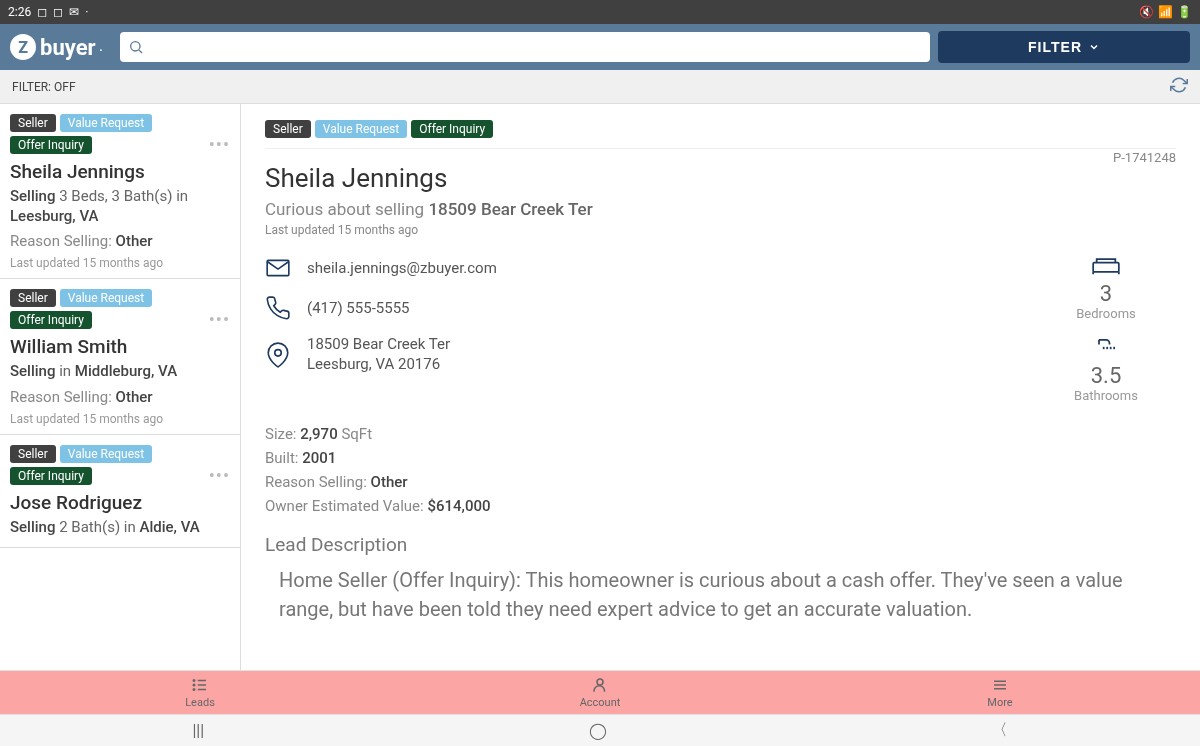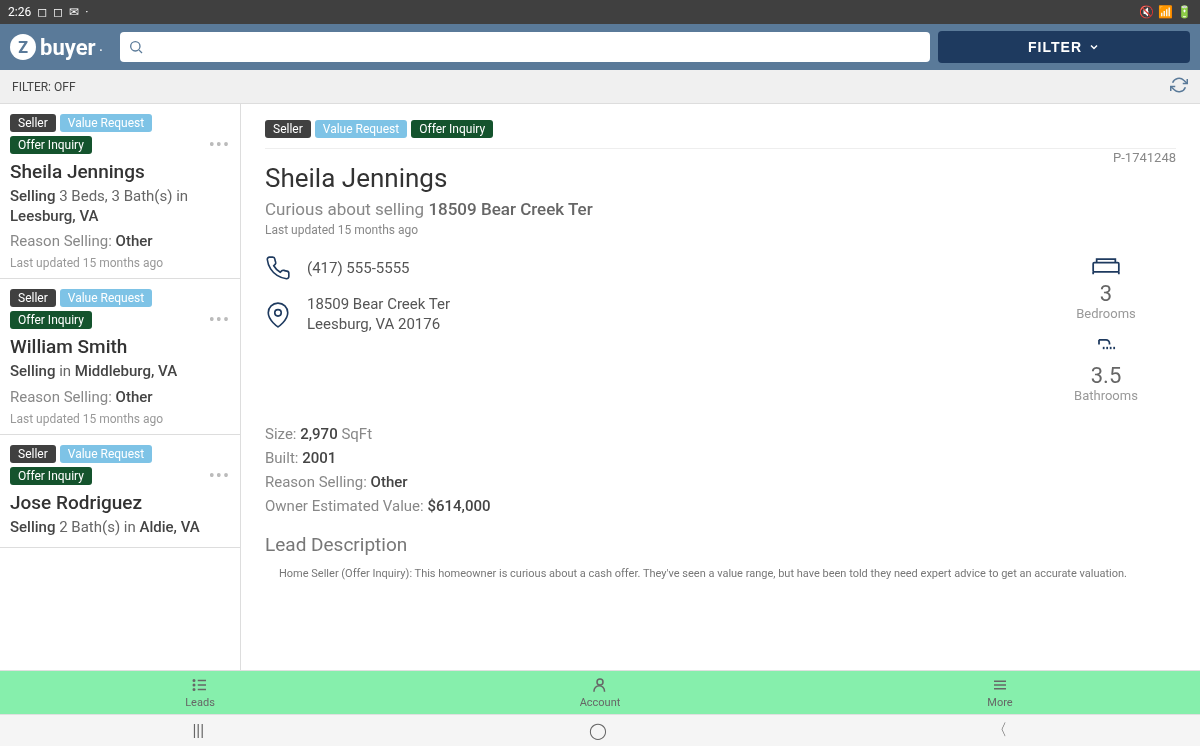--- a/index.html
+++ b/index.html
@@ -185,26 +185,26 @@
   color: #888;
 }
 .stats-right .stat { margin-bottom: 16px; }
 .stats-right svg { color: #1e3a5f; width:28px; height:22px; }
 .stats-right .num { font-size: 22px; color: #666; font-weight:400; }
 .stats-right .lbl { font-size: 13px; color: #999; }
 .props { margin-top: 6px; }
 .props .prow { font-size: 15px; color: #888; margin-bottom: 6px; }
 .props .prow b { color: #444; font-weight:500; }
 .section-title { font-size: 19px; color: #777; margin: 18px 0 10px 0; font-weight:400; }
-.lead-desc { font-size: 11px; color: #777; line-height: 1.45; padding-left: 14px; }
+.lead-desc { font-size: 20px; color: #777; line-height: 1.45; padding-left: 14px; }
 .bottom-tabs {
   height: 44px;
   border-top: 1px solid #e0e0e0;
   display: flex;
-  background: #86efac;
+  background: #fca5a5;
 }
 .bottom-tabs .tab {
   flex: 1;
   display: flex;
   flex-direction: column;
   align-items: center;
   justify-content: center;
   font-size: 11px;
   color: #666;
   gap: 2px;
@@ -343,20 +343,27 @@
     <hr>
     <h1>Sheila Jennings</h1>
     <div class="subtitle">
       <span>Curious about selling</span>
       <b>18509 Bear Creek Ter</b>
     </div>
     <div class="updated-detail">Last updated 15 months ago</div>
 
     <div class="contact-block">
       <div class="contact-left">
+        <div class="contact-row">
+          <svg viewBox="0 0 24 24" fill="none" stroke="currentColor" stroke-width="1.5">
+              <rect x="2" y="5" width="20" height="14" rx="1"></rect>
+              <polyline points="2,6 12,13 22,6"></polyline>
+            </svg>
+          <span>sheila.jennings@zbuyer.com</span>
+        </div>
         <div class="contact-row">
           <svg viewBox="0 0 24 24" fill="none" stroke="currentColor" stroke-width="1.5">
               <path d="M22 16.92v3a2 2 0 0 1-2.18 2 19.79 19.79 0 0 1-8.63-3.07 19.5 19.5 0 0 1-6-6 19.79 19.79 0 0 1-3.07-8.67A2 2 0 0 1 4.11 2h3a2 2 0 0 1 2 1.72 12.84 12.84 0 0 0 .7 2.81 2 2 0 0 1-.45 2.11L8.09 9.91a16 16 0 0 0 6 6l1.27-1.27a2 2 0 0 1 2.11-.45 12.84 12.84 0 0 0 2.81.7A2 2 0 0 1 22 16.92z"></path>
             </svg>
           <span>(417) 555-5555</span>
         </div>
         <div class="contact-row">
           <svg viewBox="0 0 24 24" fill="none" stroke="currentColor" stroke-width="1.5">
               <path d="M21 10c0 7-9 13-9 13s-9-6-9-13a9 9 0 0 1 18 0z"></path>
               <circle cx="12" cy="10" r="3"></circle>

